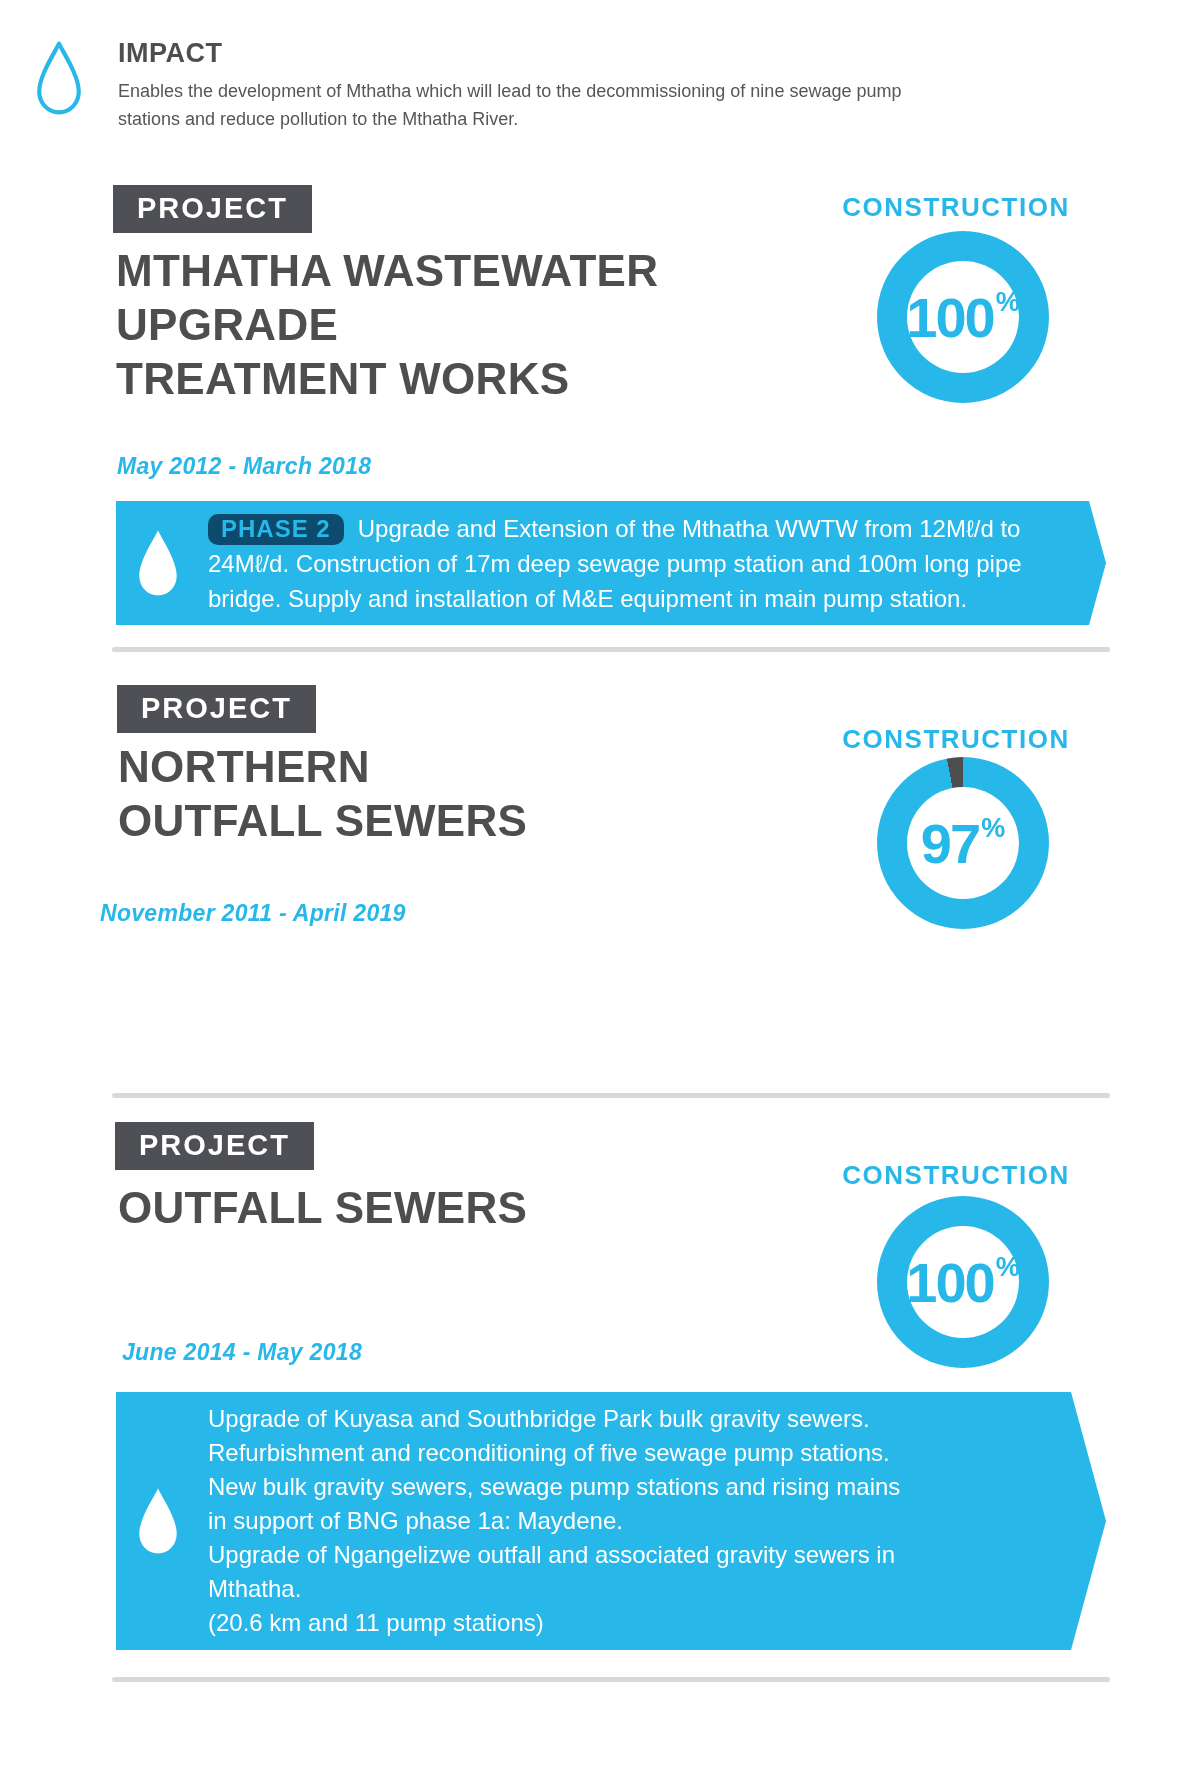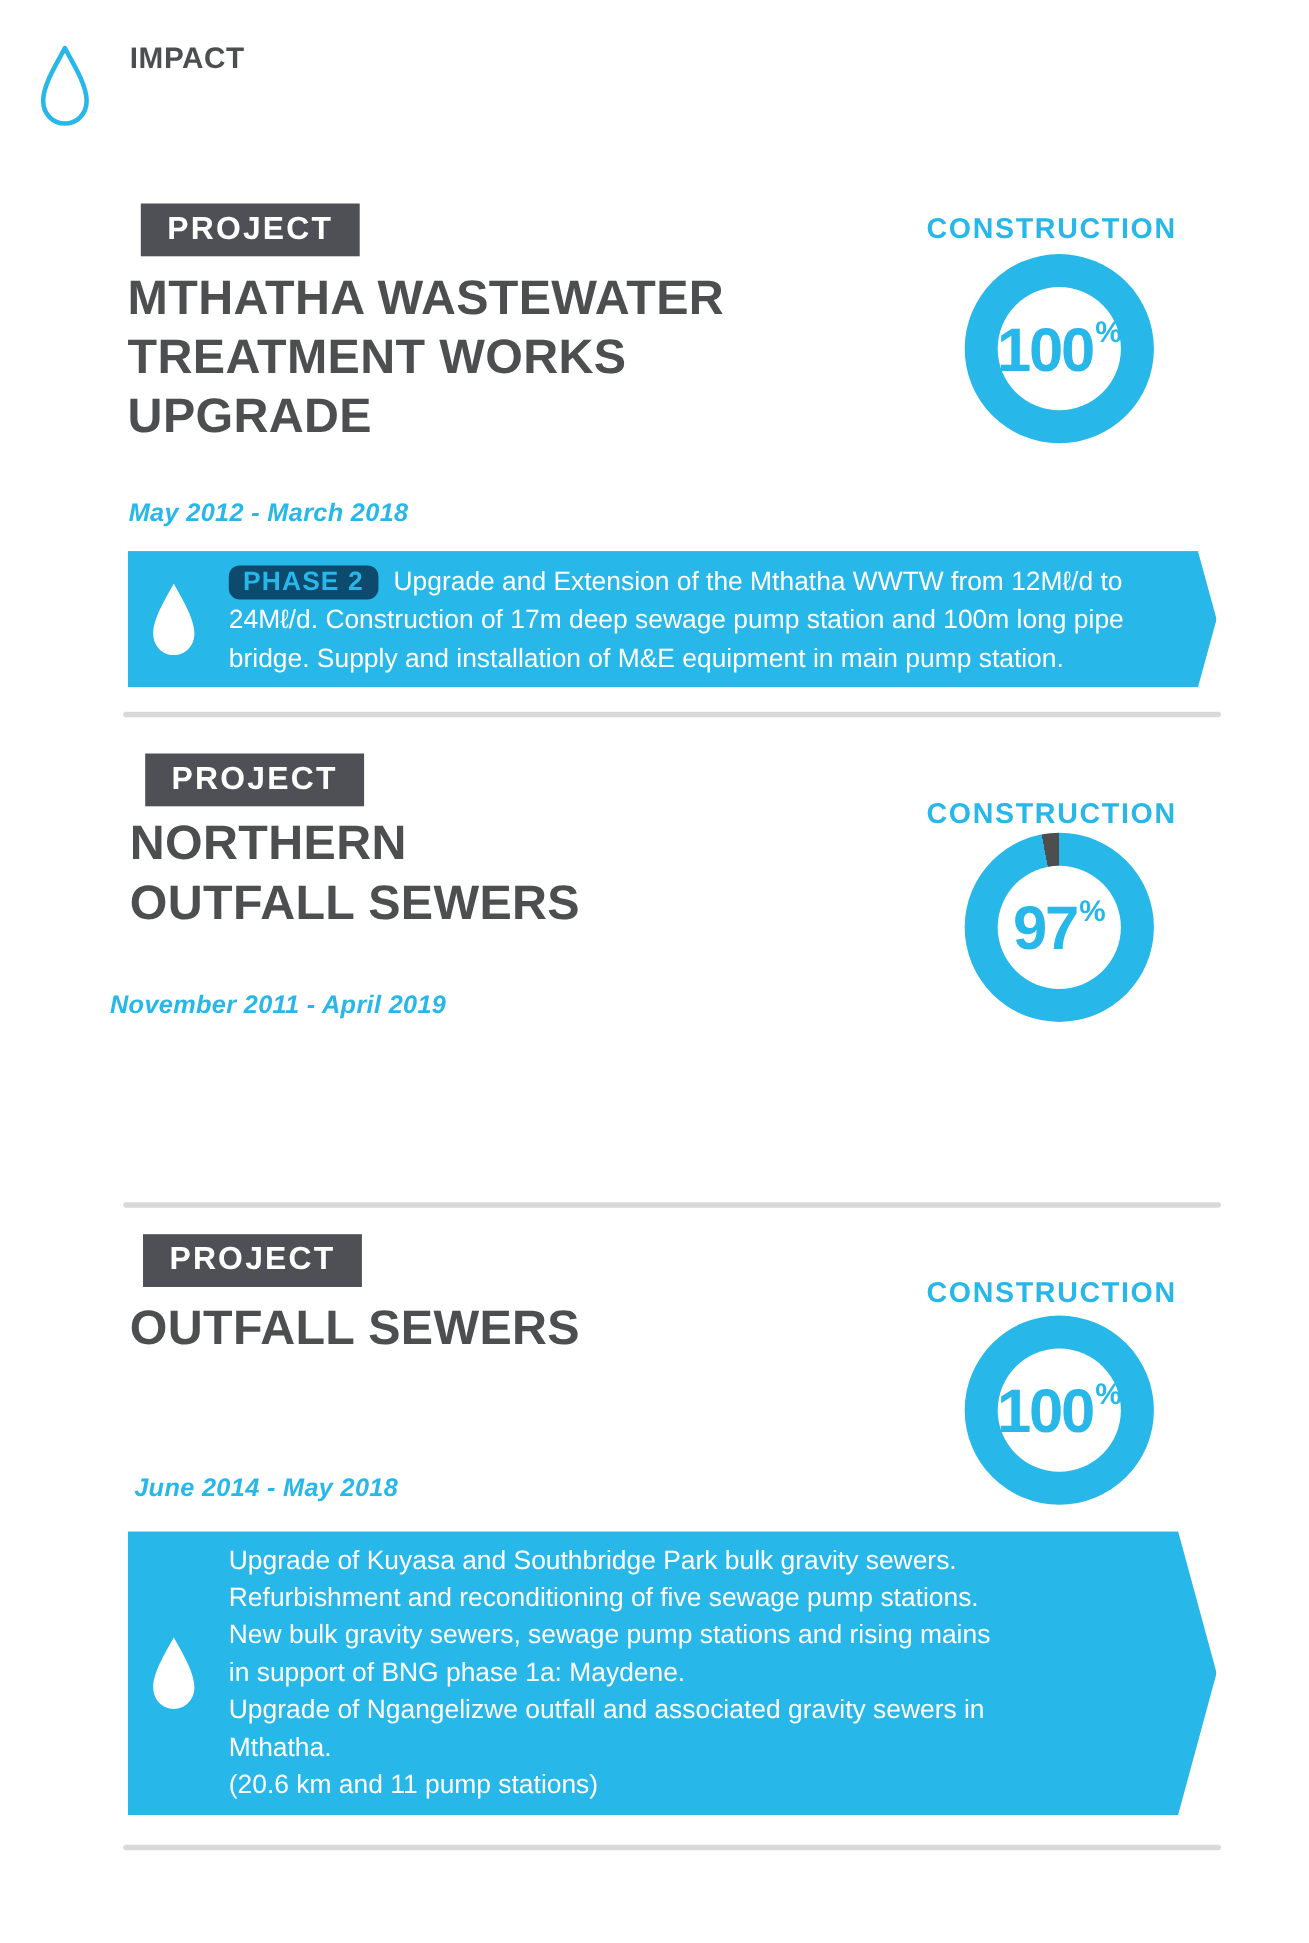--- a/index.html
+++ b/index.html
@@ -14,21 +14,21 @@
   .page{position:relative;width:1166px;height:1766px;background:#fff;overflow:hidden;}
 
   
   .impact-icon{position:absolute;left:33px;top:38px;width:52px;height:80px;}
   .impact-block{position:absolute;left:118px;top:38px;width:850px;}
   .impact-title{font-size:27px;font-weight:800;color:var(--dark);letter-spacing:0.5px;}
   .impact-desc{margin-top:8px;font-size:18px;line-height:28px;color:var(--body-gray);}
 
   
   .p-badge{position:absolute;background:var(--badge-bg);color:#fff;font-size:29px;font-weight:700;
-           letter-spacing:2px;padding:8px 24px 9px;line-height:31px;margin-left:15px;}
+           letter-spacing:2px;padding:8px 24px 9px;line-height:31px;}
 
   
   .p-title{position:absolute;font-size:44px;font-weight:700;color:var(--dark);
            line-height:54px;letter-spacing:0.3px;}
   .p-title .tl{display:block;white-space:nowrap;}
 
   
   .construction{position:absolute;left:815px;width:282px;text-align:center;font-size:26px;
                 font-weight:800;color:var(--cyan);letter-spacing:1.5px;}
   .ring{position:absolute;left:877px;width:172px;height:172px;border-radius:50%;}
@@ -63,27 +63,28 @@
 
 <div class="page">
 
   <div class="impact-icon">
     <svg viewBox="0 0 50 72" width="52" height="80">
       <path d="M25 3 C20 13 6 34 6 49 C6 60.5 14.5 69 25 69 C35.5 69 44 60.5 44 49 C44 34 30 13 25 3 Z" fill="none" stroke="#27b7e8" stroke-width="4" stroke-linejoin="round"></path>
     </svg>
   </div>
   <div class="impact-block">
     <div class="impact-title">IMPACT</div>
+    <p class="impact-desc">Enables the development of Mthatha which will lead to the decommissioning of nine sewage pump stations and reduce pollution to the Mthatha River.</p>
   </div>
 
   <div class="p-badge" style="left:113px;top:185px;">PROJECT</div>
   <div class="p-title" style="left:116px;top:244px;">
     <span class="tl">MTHATHA WASTEWATER</span>
+    <span class="tl">UPGRADE</span>
     <span class="tl">TREATMENT WORKS</span>
-    <span class="tl">UPGRADE</span>
   </div>
   <div class="construction" style="top:192px;">CONSTRUCTION</div>
   <div class="ring" style="top: 231px; background: var(--cyan);">
     <div class="pct">
       <span>100</span>
         <span class="pct-sign">%</span>
     </div>
   </div>
   <div class="date" style="left:117px;top:453px;">May 2012 - March 2018</div>
   <div class="banner banner-1">

